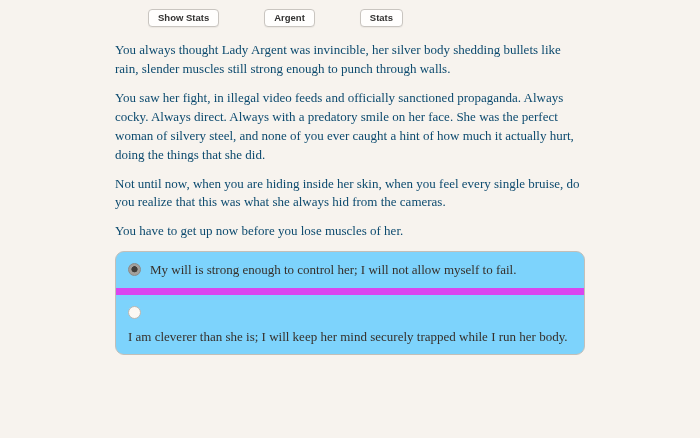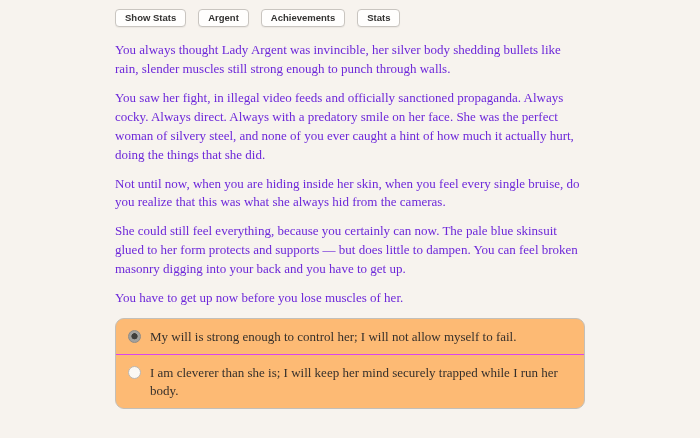--- a/index.html
+++ b/index.html
@@ -26,45 +26,47 @@
     font-size: 9.5px;
     font-weight: bold;
     color: #333231;
     background: #fffefd;
     border: 1px solid #c9c5c0;
     border-radius: 4px;
     padding: 3px 9px;
     line-height: 1.1;
     cursor: pointer;
     box-shadow: 0 1px 1px rgba(0,0,0,0.05);
+    margin-left: 33px;
   }
   
   .story p {
     font-size: 13px;
     line-height: 1.45;
-    color: #6d28d9;
+    color: #0c4a6e;
     margin-bottom: 10px;
   }
   
   .choice-box {
     margin-top: 5px;
     border: 1px solid #c3bfb8;
     border-radius: 9px;
-    background: #fdba74;
+    background: #7dd3fc;
     overflow: hidden;
   }
   .choice-row {
     display: flex;
     align-items: flex-start;
     gap: 9px;
     padding: 9px 12px;
     cursor: pointer;
   }
   .choice-row + .choice-row {
-    border-top: 1px solid #d946ef;
+    border-top: 7px solid #d946ef;
+    flex-direction: column;
   }
   .choice-row .label {
     font-size: 13px;
     line-height: 1.35;
     color: #36302b;
   }
   .radio {
     flex: none;
     width: 13px;
     height: 13px;
@@ -80,29 +82,27 @@
   }
 </style>
 </head>
 <body>
 
 <div class="content">
 
   <div class="toolbar">
     <button>Show Stats</button>
     <button>Argent</button>
-    <button>Achievements</button>
     <button>Stats</button>
   </div>
 
   <div class="story">
     <p>You always thought Lady Argent was invincible, her silver body shedding bullets like rain, slender muscles still strong enough to punch through walls.</p>
     <p>You saw her fight, in illegal video feeds and officially sanctioned propaganda. Always cocky. Always direct. Always with a predatory smile on her face. She was the perfect woman of silvery steel, and none of you ever caught a hint of how much it actually hurt, doing the things that she did.</p>
     <p>Not until now, when you are hiding inside her skin, when you feel every single bruise, do you realize that this was what she always hid from the cameras.</p>
-    <p>She could still feel everything, because you certainly can now. The pale blue skinsuit glued to her form protects and supports — but does little to dampen. You can feel broken masonry digging into your back and you have to get up.</p>
     <p>You have to get up now before you lose muscles of her.</p>
   </div>
 
   <div class="choice-box">
     <div class="choice-row">
       <span class="radio selected"></span>
       <span class="label">My will is strong enough to control her; I will not allow myself to fail.</span>
     </div>
     <div class="choice-row">
       <span class="radio"></span>

